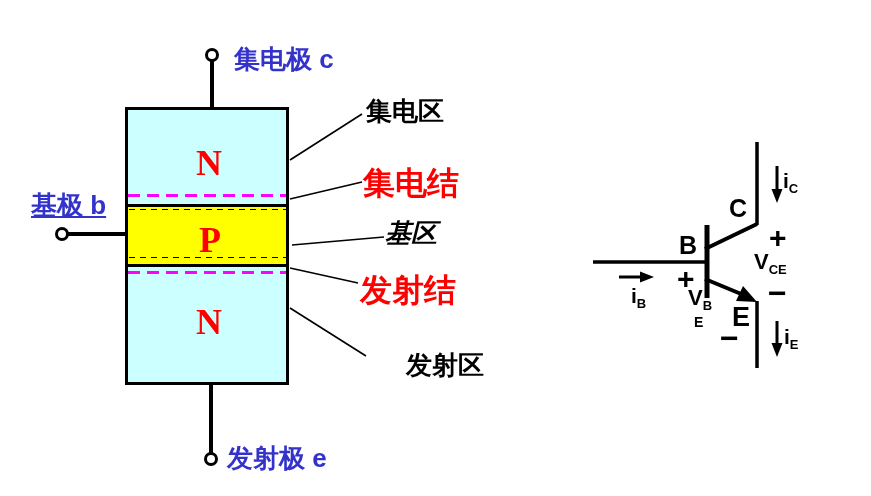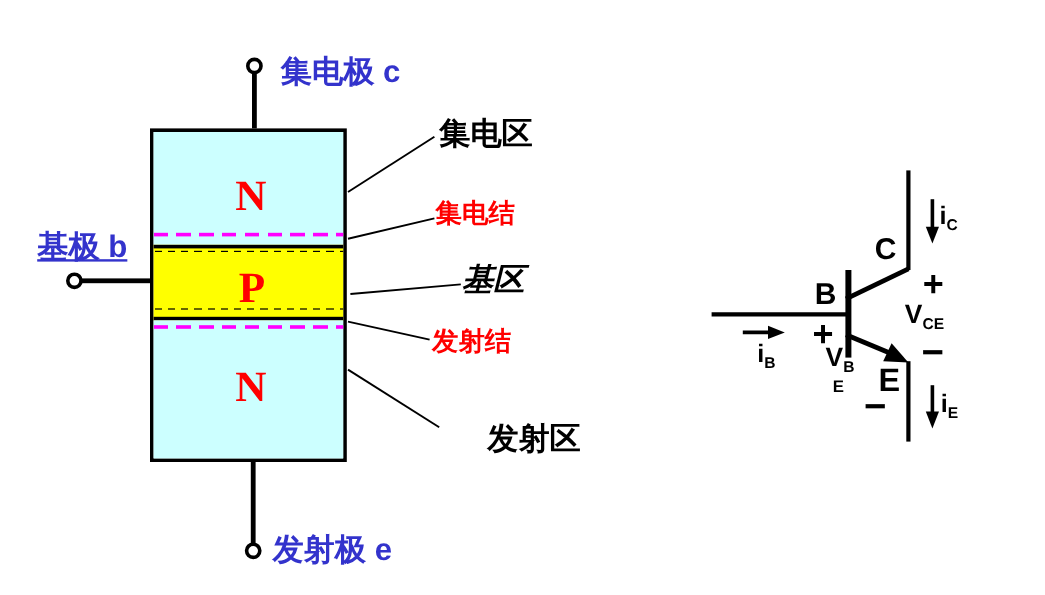--- a/index.html
+++ b/index.html
@@ -1,21 +1,21 @@
 <!DOCTYPE html>
 <html><head>
 <meta charset="utf-8">
 <style>
   html,body{margin:0;padding:0;background:#fff;}
   #canvas{position:relative;width:871px;height:496px;background:#fff;overflow:hidden;
           font-family:"Liberation Sans",sans-serif;}
   .t{position:absolute;line-height:1;white-space:nowrap;font-weight:bold;color:#000;}
   .blue{color:#3333CC;font-size:26px;}
   .blk{color:#000000;font-size:26px;}
-  .red{color:#FF0000;font-size:22px;}
+  .red{color:#FF0000;font-size:32px;}
   .letter{color:#FF0000;font-family:"Liberation Serif",serif;font-size:36px;}
   .circle{position:absolute;width:14px;height:14px;box-sizing:border-box;
           border:3px solid #000;border-radius:50%;background:#fff;}
   .lead{position:absolute;background:#000;}
   .dashM{position:absolute;height:3px;
          background:repeating-linear-gradient(90deg,#FF00FF 0 12px,transparent 12px 19px);}
   .dashK{position:absolute;height:1px;
          background:repeating-linear-gradient(90deg,#000 0 6px,transparent 6px 11px);}
   #struct-rect{position:absolute;left:125px;top:107px;width:164px;height:278px;
                box-sizing:border-box;border:3px solid #000;}

